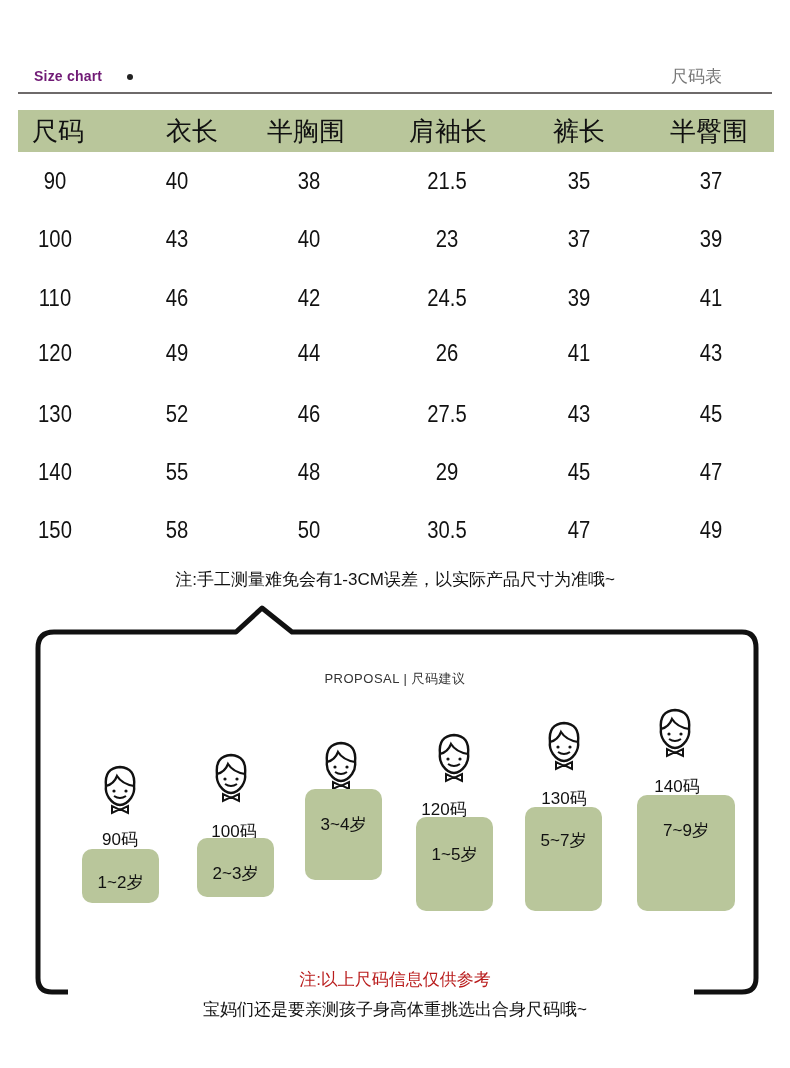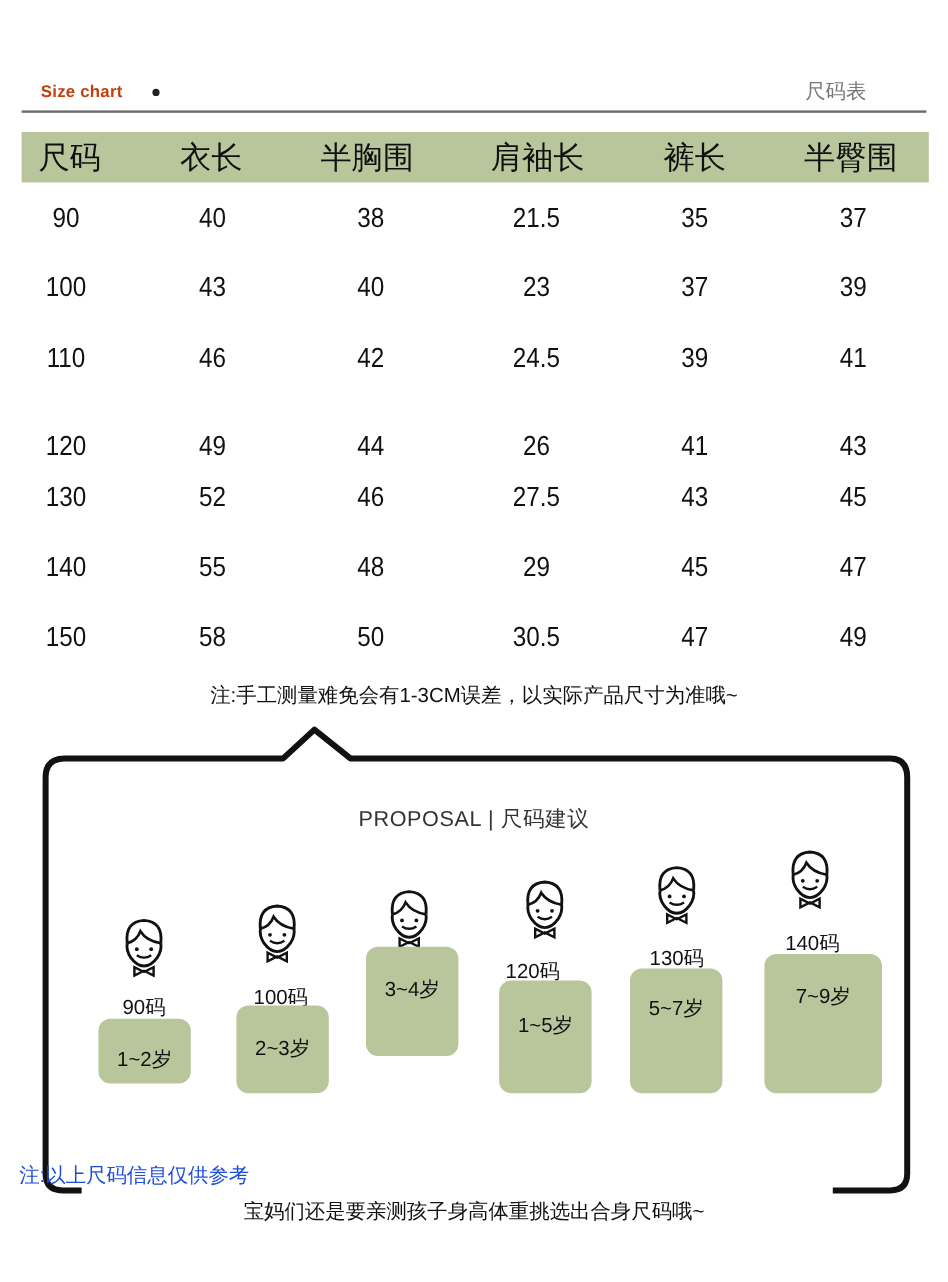--- a/index.html
+++ b/index.html
@@ -1,56 +1,56 @@
 <!DOCTYPE html>
 <html><head>
 <meta charset="utf-8">
 <style>
   html, body { margin:0; padding:0; background:#ffffff; }
   body { width:790px; height:1068px; position:relative; overflow:hidden;
          font-family:"Liberation Sans","DejaVu Sans",sans-serif; color:#111; }
   .top-bar { position:absolute; left:18px; right:18px; top:60px; height:34px; }
-  .size-chart-label { position:absolute; left:16px; top:8px; font-size:14px; font-weight:bold; color:#c2410c; letter-spacing:0.2px; }
+  .size-chart-label { position:absolute; left:16px; top:8px; font-size:14px; font-weight:bold; color:#701a75; letter-spacing:0.2px; }
   .dot { position:absolute; left:109px; top:14px; width:6px; height:6px; border-radius:50%; background:#222; }
   .top-right-label { position:absolute; right:50px; top:5px; font-size:17px; color:#777; }
   .top-rule { position:absolute; left:18px; right:18px; top:92px; height:2px; background:#6e6a6a; }
 
   .header-row { position:absolute; left:18px; width:756px; top:110px; height:42px; background:#b9c69b; }
   .header-cell { position:absolute; top:0; height:42px; line-height:42px; font-size:26px; color:#111; text-align:center; transform:translateX(-50%); white-space:nowrap; }
 
   .data-row { position:absolute; left:18px; width:756px; height:30px; }
   .data-cell { position:absolute; top:0; font-size:23px; color:#111; transform:translateX(-50%) scaleX(0.88); white-space:nowrap; font-family:"Liberation Sans Narrow","Liberation Sans",sans-serif; }
 
   .note-1 { position:absolute; left:0; right:0; top:568px; text-align:center; font-size:17px; color:#111; }
 
   .proposal-frame { position:absolute; left:0; top:0; width:790px; height:1068px; pointer-events:none; }
-  .proposal-title { position:absolute; left:0; right:0; top:670px; text-align:center; font-size:18px; color:#333; letter-spacing:0.5px; }
+  .proposal-title { position:absolute; left:0; right:0; top:670px; text-align:center; font-size:13px; color:#333; letter-spacing:0.5px; }
 
   .kid { position:absolute; }
   .face { position:absolute; width:46px; height:54px; }
   .size-label { position:absolute; font-size:17px; color:#111; white-space:nowrap; transform:translateX(-50%); }
   .age-box { position:absolute; background:#b9c69b; border-radius:10px; }
   .age-label { position:absolute; left:0; right:0; text-align:center; font-size:17px; color:#111; }
 
-  .note-2 { position:absolute; left:16px; right:0; top:968px; text-align:left; font-size:17px; color:#1d4ed8; }
+  .note-2 { position:absolute; left:0; right:0; top:968px; text-align:center; font-size:17px; color:#b91c1c; }
   .note-3 { position:absolute; left:0; right:0; top:998px; text-align:center; font-size:17px; color:#111; }
 </style>
 </head>
 <body>
 
 <div class="top-bar">
   <span class="size-chart-label">Size chart</span>
   <span class="dot"></span>
   <span class="top-right-label">尺码表</span>
 </div>
 <div class="top-rule"></div>
 
 <div class="header-row">
   <span class="header-cell" style="left:40px">尺码</span>
-  <span class="header-cell" style="left:158px">衣长</span>
+  <span class="header-cell" style="left:174px">衣长</span>
   <span class="header-cell" style="left:288px">半胸围</span>
   <span class="header-cell" style="left:430px">肩袖长</span>
   <span class="header-cell" style="left:561px">裤长</span>
   <span class="header-cell" style="left:691px">半臀围</span>
 </div>
 
 <div class="data-row" style="top:168px">
   <span class="data-cell" style="left:37px">90</span>
   <span class="data-cell" style="left:159px">40</span>
   <span class="data-cell" style="left:291px">38</span>
@@ -67,21 +67,21 @@
   <span class="data-cell" style="left:693px">39</span>
 </div>
 <div class="data-row" style="top:285px">
   <span class="data-cell" style="left:37px">110</span>
   <span class="data-cell" style="left:159px">46</span>
   <span class="data-cell" style="left:291px">42</span>
   <span class="data-cell" style="left:429px">24.5</span>
   <span class="data-cell" style="left:561px">39</span>
   <span class="data-cell" style="left:693px">41</span>
 </div>
-<div class="data-row" style="top:358px">
+<div class="data-row" style="top:340px">
   <span class="data-cell" style="left:37px">120</span>
   <span class="data-cell" style="left:159px">49</span>
   <span class="data-cell" style="left:291px">44</span>
   <span class="data-cell" style="left:429px">26</span>
   <span class="data-cell" style="left:561px">41</span>
   <span class="data-cell" style="left:693px">43</span>
 </div>
 <div class="data-row" style="top:401px">
   <span class="data-cell" style="left:37px">130</span>
   <span class="data-cell" style="left:159px">52</span>
@@ -137,21 +137,21 @@
   <div class="age-box" style="left:82px;top:849px;width:77px;height:54px">
     <span class="age-label" style="top:22px">1~2岁</span>
   </div>
 </div>
 
 <div class="kid">
   <svg class="face" style="left:208px;top:750px">
       <use href="#kid-face"></use>
     </svg>
   <span class="size-label" style="left:234px;top:820px">100码</span>
-  <div class="age-box" style="left:197px;top:838px;width:77px;height:73px">
+  <div class="age-box" style="left:197px;top:838px;width:77px;height:59px">
     <span class="age-label" style="top:24px">2~3岁</span>
   </div>
 </div>
 
 <div class="kid">
   <svg class="face" style="left:318px;top:738px">
       <use href="#kid-face"></use>
     </svg>
   <span class="size-label" style="left:343px;top:808px">110码</span>
   <div class="age-box" style="left:305px;top:789px;width:77px;height:91px">

